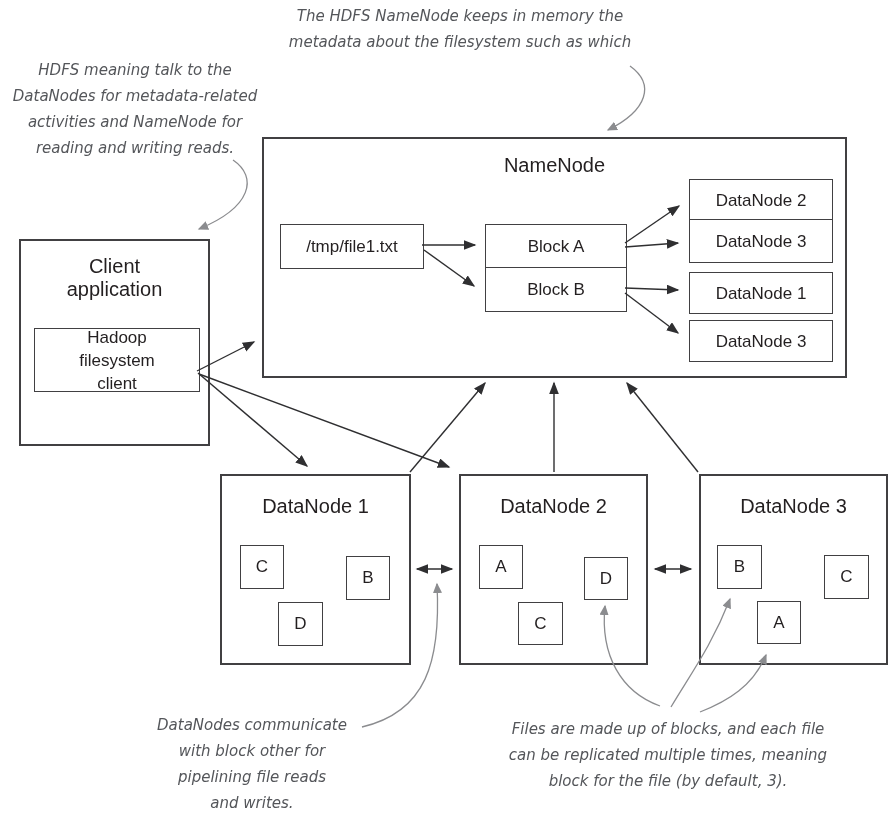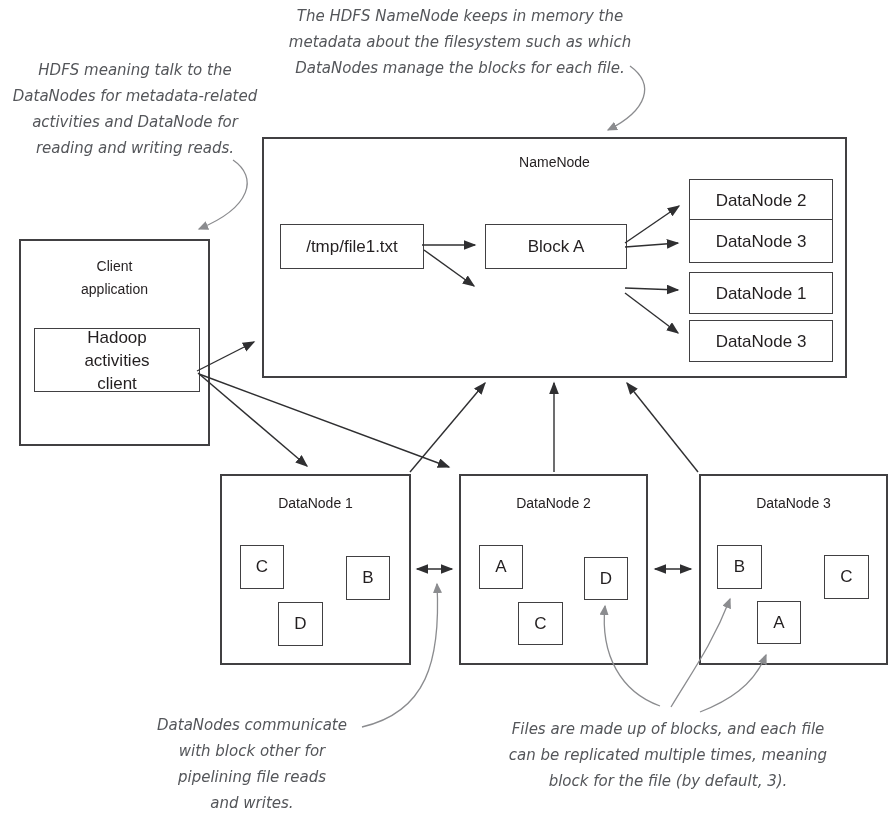--- a/index.html
+++ b/index.html
@@ -2,46 +2,45 @@
 <html><head>
 <meta charset="utf-8">
 <style>
   html,body{margin:0;padding:0;background:#ffffff;}
   #canvas{
     position:relative;width:892px;height:816px;background:#ffffff;
     font-family:"Liberation Sans", sans-serif;color:#231f20;overflow:hidden;
   }
   .box{position:absolute;border:2px solid #414042;background:#ffffff;box-sizing:border-box;}
   .thin{border-width:1.5px;}
-  .box-title{position:absolute;left:0;right:0;text-align:center;font-size:14px;color:#231f20;}
+  .box-title{position:absolute;left:0;right:0;text-align:center;font-size:20px;color:#231f20;}
   .blk{position:absolute;border:1.5px solid #414042;background:#ffffff;box-sizing:border-box;
        display:flex;align-items:center;justify-content:center;font-size:17px;color:#231f20;}
   .center-label{display:flex;flex-direction:column;align-items:center;justify-content:center;
        height:100%;font-size:17px;line-height:23px;text-align:center;}
   .note{position:absolute;font-family:"DejaVu Sans", sans-serif;font-style:italic;
        font-size:15px;line-height:26px;color:#54565a;text-align:center;}
   .note div{white-space:nowrap;}
   svg#connectors{position:absolute;left:0;top:0;pointer-events:none;}
 </style>
 </head>
 <body>
 
 <div id="canvas">
 
   <div class="note" style="left:8px;top:57px;width:254px;">
     <div>HDFS meaning talk to the</div>
     <div>DataNodes for metadata-related</div>
-    <div>activities and DataNode for</div>
+    <div>activities and NameNode for</div>
     <div>reading and writing reads.</div>
   </div>
 
   <div class="note" style="left:280px;top:3px;width:360px;">
     <div>The HDFS NameNode keeps in memory the</div>
     <div>metadata about the filesystem such as which</div>
-    <div>DataNodes manage the blocks for each file.</div>
   </div>
 
   <div class="note" style="left:146px;top:712px;width:212px;">
     <div>DataNodes communicate</div>
     <div>with block other for</div>
     <div>pipelining file reads</div>
     <div>and writes.</div>
   </div>
 
   <div class="note" style="left:496px;top:716px;width:344px;">
@@ -53,20 +52,23 @@
   <div class="box" style="left:262px;top:137px;width:585px;height:241px;">
     <div class="box-title" style="top:15px;">NameNode</div>
 
     <div class="box thin" style="left:16px;top:85px;width:144px;height:45px;">
       <div class="center-label">/tmp/file1.txt</div>
     </div>
 
     <div class="box thin" style="left:221px;top:85px;width:142px;height:45px;">
       <div class="center-label">Block A</div>
     </div>
+    <div class="box thin" style="left:221px;top:128px;width:142px;height:45px;">
+      <div class="center-label">Block B</div>
+    </div>
 
     <div class="box thin" style="left:425px;top:40px;width:144px;height:42px;">
       <div class="center-label">DataNode 2</div>
     </div>
     <div class="box thin" style="left:425px;top:80px;width:144px;height:44px;">
       <div class="center-label">DataNode 3</div>
     </div>
     <div class="box thin" style="left:425px;top:133px;width:144px;height:42px;">
       <div class="center-label">DataNode 1</div>
     </div>
@@ -76,21 +78,21 @@
   </div>
 
   <div class="box" style="left:19px;top:239px;width:191px;height:207px;text-decoration:underline;">
     <div class="box-title" style="top:14px;line-height:23px;">
       <div>Client</div>
       <div>application</div>
     </div>
     <div class="box thin" style="left:13px;top:87px;width:166px;height:64px;">
       <div class="center-label">
         <div>Hadoop</div>
-        <div>activities</div>
+        <div>filesystem</div>
         <div>client</div>
       </div>
     </div>
   </div>
 
   <div class="box" style="left:220px;top:474px;width:191px;height:191px;">
     <div class="box-title" style="top:19px;">DataNode 1</div>
     <div class="blk" style="left:18px;top:69px;width:44px;height:44px;">C</div>
     <div class="blk" style="left:124px;top:80px;width:44px;height:44px;">B</div>
     <div class="blk" style="left:56px;top:126px;width:45px;height:44px;">D</div>

